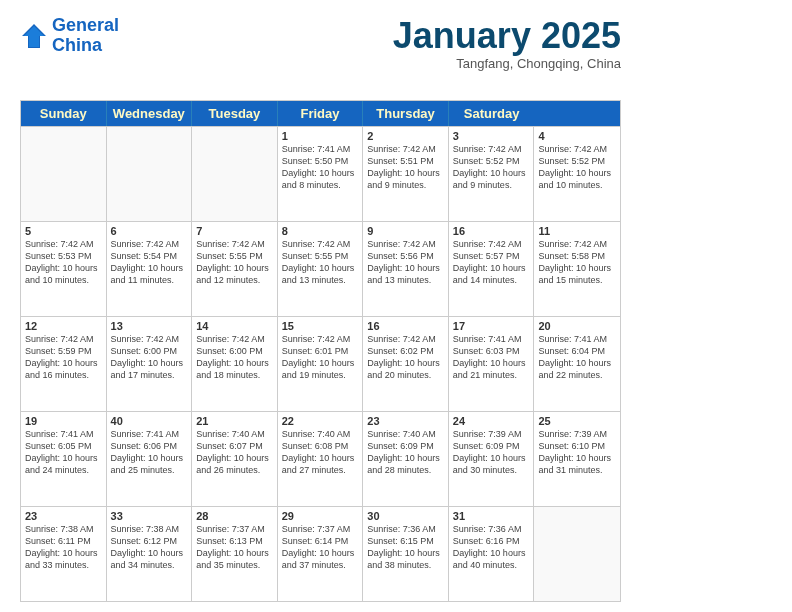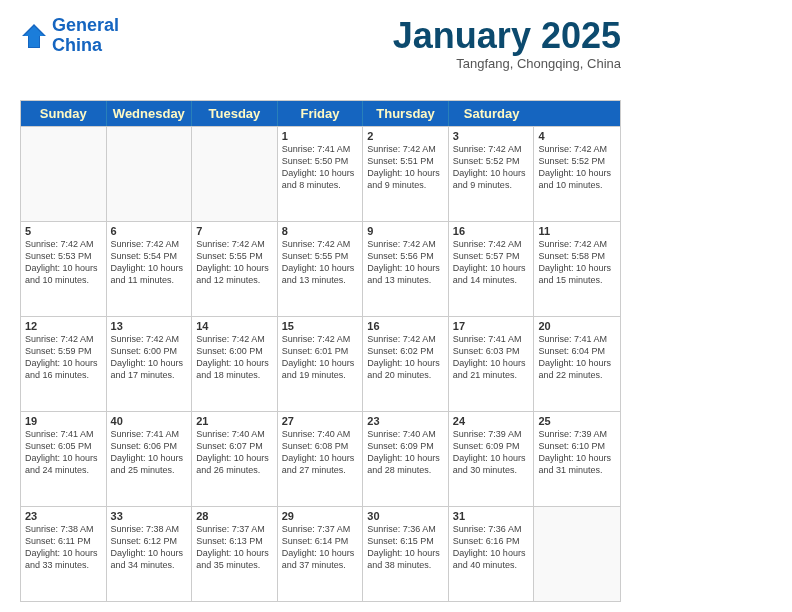--- a/index.html
+++ b/index.html
@@ -269,21 +269,21 @@
 Sunset: 6:06 PM
 Daylight: 10 hours and 25 minutes.</div>
           </div>
           <div class="cal-cell">
             <div class="cell-date">21</div>
             <div class="cell-info" style="white-space: pre-line;">Sunrise: 7:40 AM
 Sunset: 6:07 PM
 Daylight: 10 hours and 26 minutes.</div>
           </div>
           <div class="cal-cell">
-            <div class="cell-date">27</div>
+            <div class="cell-date">22</div>
             <div class="cell-info" style="white-space: pre-line;">Sunrise: 7:40 AM
 Sunset: 6:08 PM
 Daylight: 10 hours and 27 minutes.</div>
           </div>
           <div class="cal-cell">
             <div class="cell-date">23</div>
             <div class="cell-info" style="white-space: pre-line;">Sunrise: 7:40 AM
 Sunset: 6:09 PM
 Daylight: 10 hours and 28 minutes.</div>
           </div>

